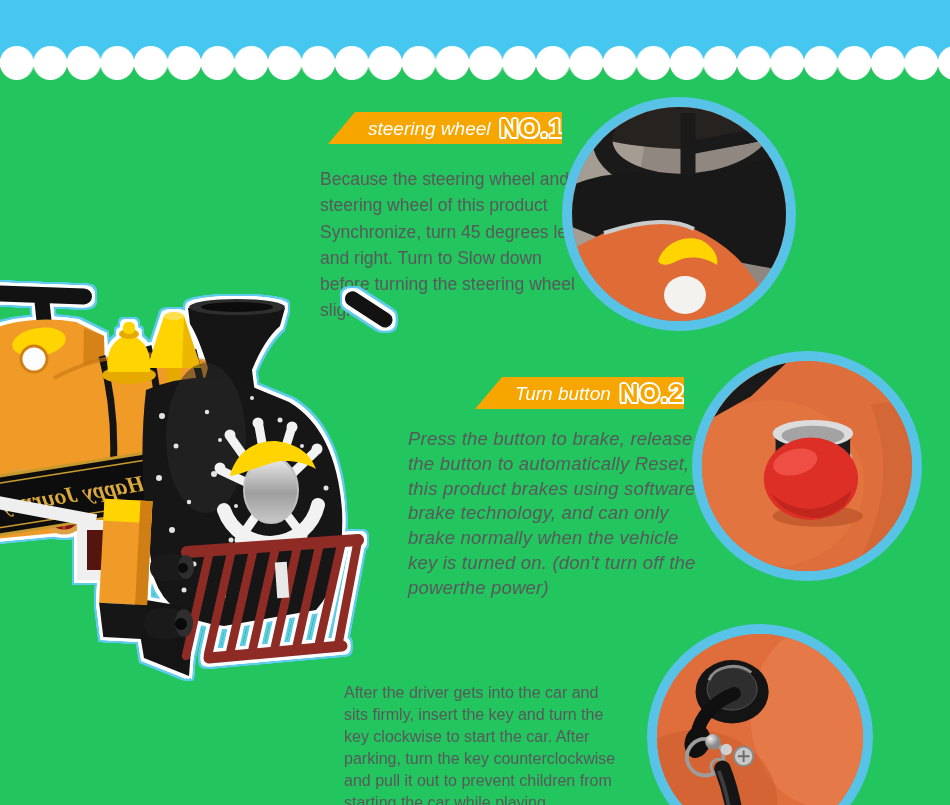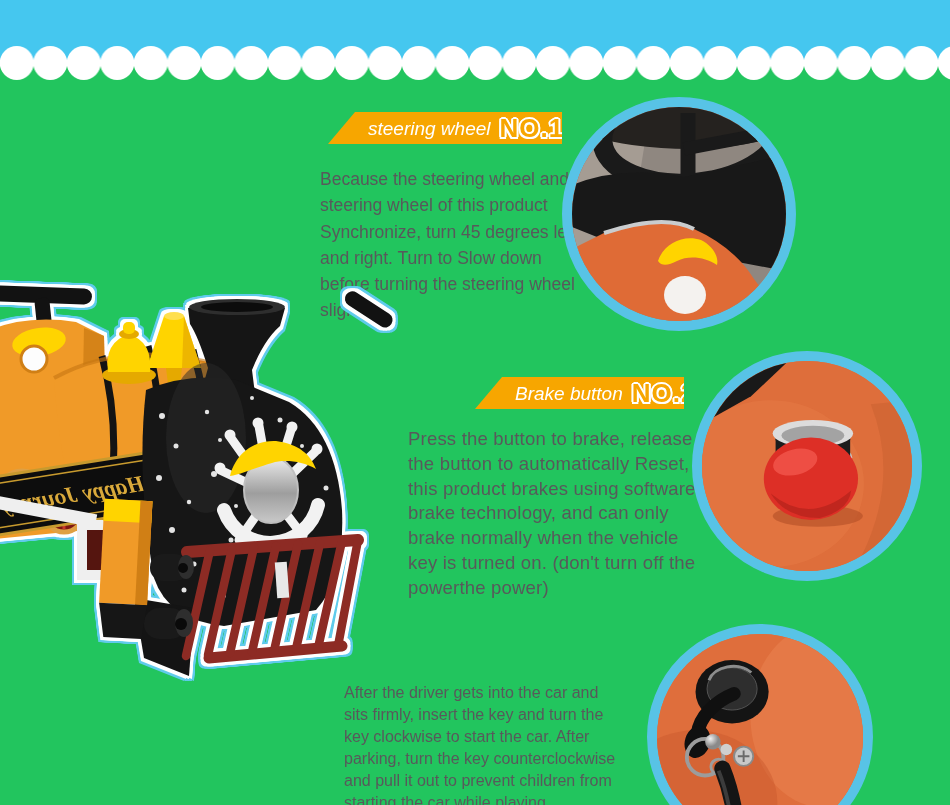--- a/index.html
+++ b/index.html
@@ -27,21 +27,21 @@
                  -2px 0 0 #fff,2px 0 0 #fff,0 -2px 0 #fff,0 2px 0 #fff;
   }
   .banner1{left:328px;top:112px;width:234px;}
   .banner2{left:475px;top:377px;width:209px;}
   .banner3{left:390px;top:631px;width:214px;}
   
   .body{
     position:absolute;margin:16px;color:#58595B;white-space:pre-line;
   }
   .body1{left:304px;top:150px;width:290px;font-size:17.5px;line-height:26.3px;}
-  .body2{left:392px;top:411px;width:305px;font-size:18.5px;line-height:24.8px;letter-spacing:.2px;}
+  .body2{left:392px;top:411px;width:305px;font-size:18.5px;line-height:24.8px;letter-spacing:.2px;font-style:italic;}
   .body3{left:328px;top:666px;width:300px;font-size:16px;line-height:22px;}
   
   .photo{
     position:absolute;border-radius:50%;border:10px solid #58C3E6;
     overflow:hidden;box-sizing:border-box;background:#DE6E3B;
   }
   .photo svg{display:block;width:100%;height:100%;}
   .photo1{left:562px;top:97px;width:234px;height:234px;}
   .photo2{left:692px;top:351px;width:230px;height:230px;}
   .photo3{left:647px;top:624px;width:226px;height:226px;}
@@ -95,21 +95,21 @@
       <g>
         <path d="M0 214 L0 142 L32 126 Q92 106 122 122 Q162 140 182 172 Q198 192 202 214 Z" fill="#DF6B36"></path>
         <path d="M32 126 Q92 106 122 122" stroke="#C9CCCE" stroke-width="4" fill="none"></path>
       </g>
       <path d="M86 154 C92 136 112 127 129 133 C141 139 147 150 145 158 C133 150 117 148 105 154 C97 158 90 160 86 154 Z" fill="#FFD400"></path>
       <ellipse cx="113" cy="188" rx="21" ry="19" fill="#F4F2EF"></ellipse>
     </svg>
   </div>
 
   <div class="banner banner2">
-    <span class="blabel">Brake button</span>
+    <span class="blabel">Turn button</span>
     <span class="bno">NO.2</span>
   </div>
   <p class="body body2">Press the button to brake, release
 the button to automatically Reset,
 this product brakes using software
 brake technology, and can only
 brake normally when the vehicle
 key is turned on. (don't turn off the
 powerthe power)</p>
 

